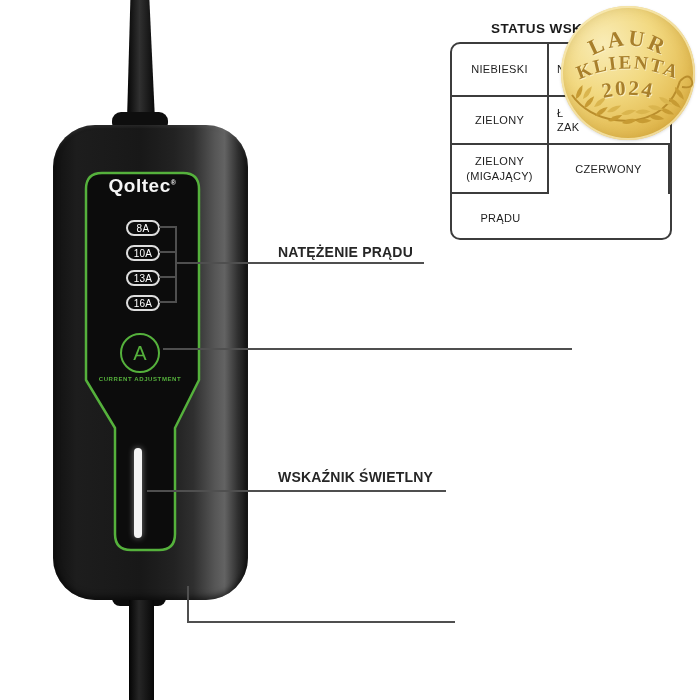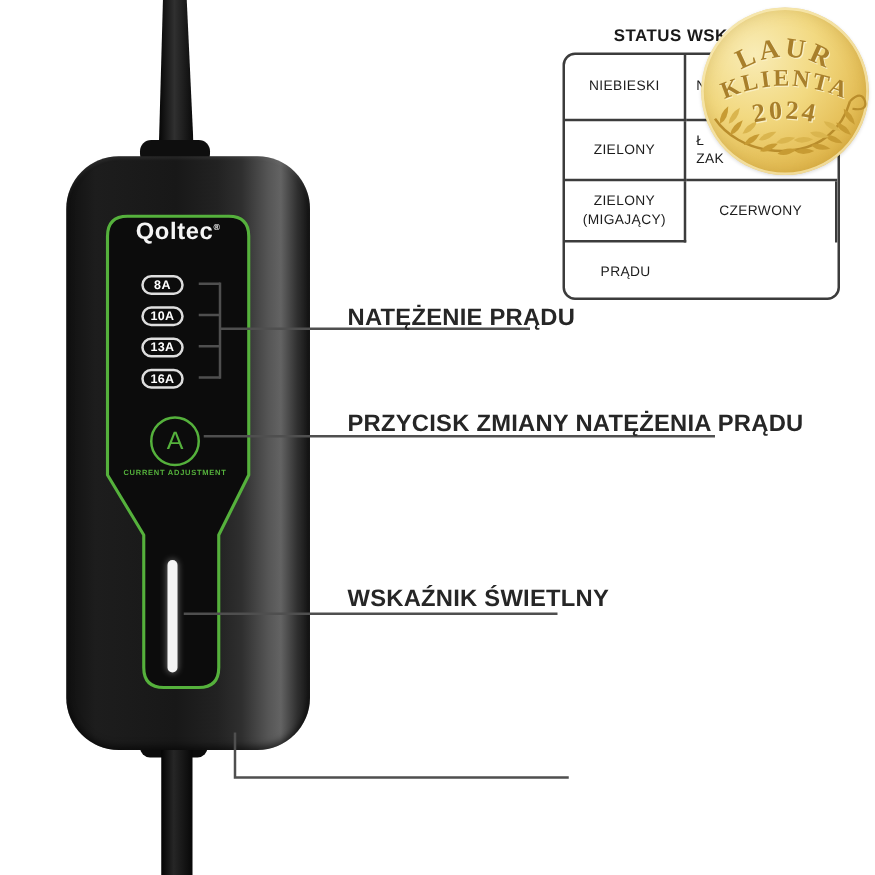--- a/index.html
+++ b/index.html
@@ -17,36 +17,36 @@
 
   
   .device{position:absolute;left:53px;top:125px;width:195px;height:475px;border-radius:42px;
     background:linear-gradient(90deg,#101010 0%,#1d1d1d 12%,#181818 45%,#222 62%,#2f2f2f 72%,#565656 83%,#636363 88%,#2e2e2e 95%,#141414 100%);
     box-shadow:inset 0 2px 3px rgba(255,255,255,.08), inset 0 -3px 6px rgba(0,0,0,.6);
     overflow:hidden;z-index:2;}
   .shield-svg{position:absolute;left:0;top:0;}
   .logo{position:absolute;left:33px;top:50px;width:113px;text-align:center;color:#f5f5f5;
         font-weight:bold;font-size:19px;letter-spacing:.5px;}
   .logo sup{font-size:7px;vertical-align:super;}
-  .pill{position:absolute;left:60px;width:34px;height:16px;box-sizing:border-box;
+  .pill{position:absolute;left:73px;width:34px;height:16px;box-sizing:border-box;
         border:2px solid #dedede;border-radius:8px;display:flex;align-items:center;justify-content:center;
-        color:#fff;font-size:10px;font-weight:bold;letter-spacing:.3px;background:#0c0c0c;}
+        color:#fff;font-size:10px;font-weight:normal;letter-spacing:.3px;background:#0c0c0c;}
   .btn-circle{position:absolute;left:67px;top:208px;width:40px;height:40px;border-radius:50%;box-sizing:border-box;
         border:2px solid #55b13c;color:#55b13c;display:flex;align-items:center;justify-content:center;
         font-size:20px;font-weight:400;}
   .btn-caption{position:absolute;left:27px;top:251px;width:120px;text-align:center;color:#55b13c;
         font-size:6px;letter-spacing:.6px;font-weight:bold;}
   .light-bar{position:absolute;left:81px;top:323px;width:8px;height:90px;border-radius:4px;background:#f4f4f4;
         box-shadow:0 0 6px rgba(255,255,255,.45);}
 
   
   .lines-svg{position:absolute;left:0;top:0;z-index:3;pointer-events:none;}
 
   
-  .ann{position:absolute;color:#262626;font-size:19px;font-weight:bold;letter-spacing:.2px;z-index:4;white-space:nowrap;}
+  .ann{position:absolute;color:#262626;font-size:14px;font-weight:bold;letter-spacing:.2px;z-index:4;white-space:nowrap;}
 
   
   .tbl-title{position:absolute;left:491px;top:21px;font-size:13.5px;font-weight:600;color:#1a1a1a;
         letter-spacing:.4px;z-index:2;white-space:nowrap;}
   .tbl{position:absolute;left:450px;top:42px;width:222px;height:198px;box-sizing:border-box;
         border:2px solid #3c3c3c;border-radius:10px;overflow:hidden;background:#fff;display:grid;
         grid-template-columns:97px 1fr;grid-template-rows:53px 48px 49px 48px;z-index:2;}
   .cell{border-right:2px solid #3c3c3c;border-bottom:2px solid #3c3c3c;display:flex;flex-direction:column;
         align-items:center;justify-content:center;text-align:center;font-size:11px;color:#1c1c1c;
         letter-spacing:.3px;line-height:1.3;}
@@ -92,21 +92,20 @@
       <path d="M159 227 H176 M159 252 H176 M159 277 H176 M159 302 H176"></path>
       <path d="M176 226 V303"></path>
       <path d="M176 263 H424"></path>
       <path d="M163 349 H572"></path>
       <path d="M147 491 H446"></path>
       <path d="M188 586 V621 M187 622 H455"></path>
     </g>
   </svg>
 
   <div class="ann" style="left:278px;top:244px">NATĘŻENIE PRĄDU</div>
-  <div class="ann" style="left:278px;top:329px">PRZYCISK ZMIANY NATĘŻENIA PRĄDU</div>
   <div class="ann" style="left:278px;top:469px">WSKAŹNIK ŚWIETLNY</div>
 
   <div class="tbl-title">STATUS WSK</div>
   <div class="tbl">
     <div class="cell">NIEBIESKI</div>
     <div class="cell last-col covered">N</div>
 
     <div class="cell">ZIELONY</div>
     <div class="cell last-col covered">
       <span>Ł</span>

